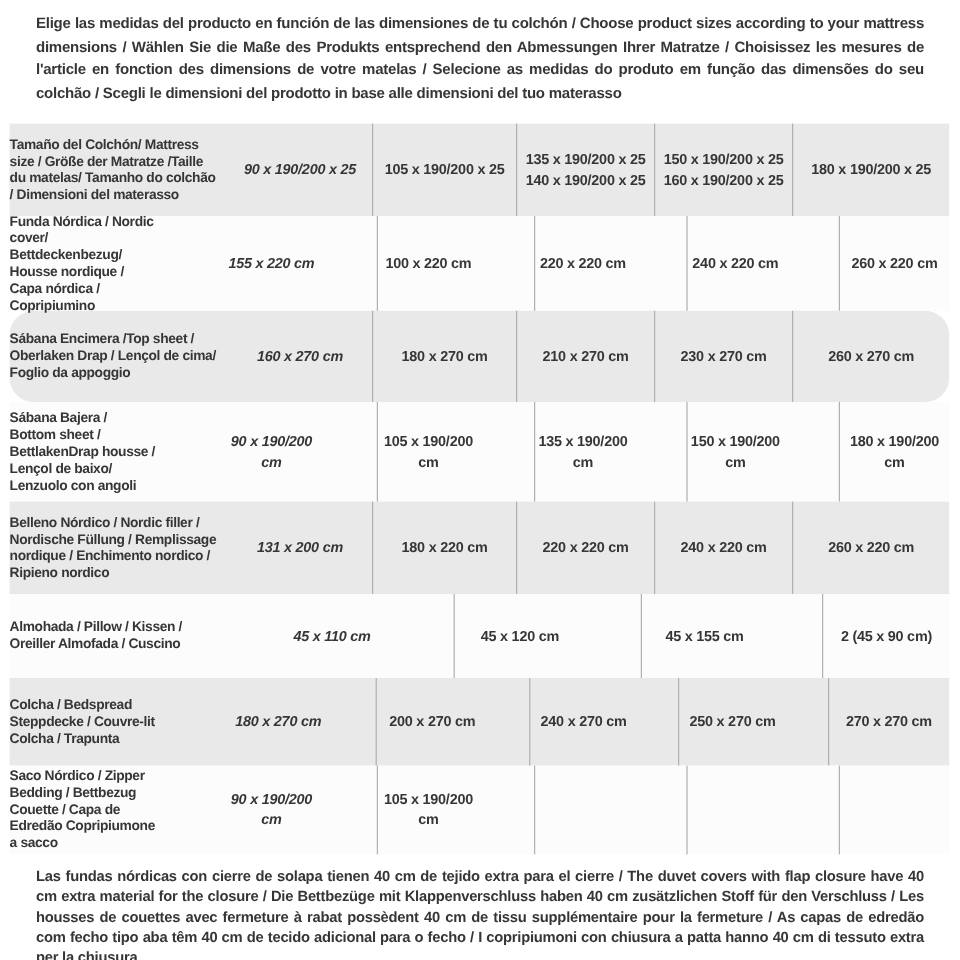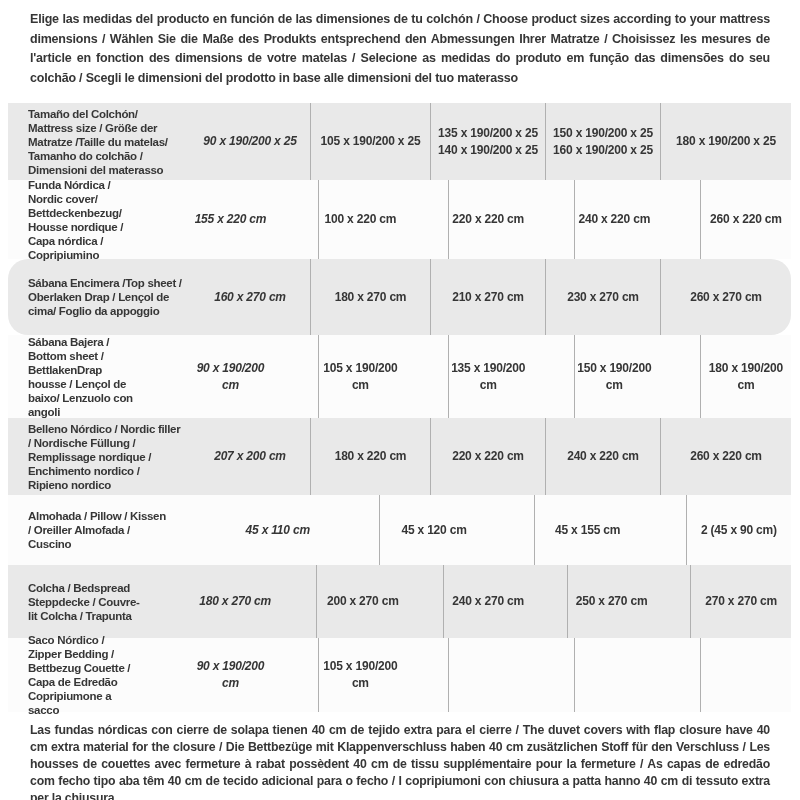--- a/index.html
+++ b/index.html
@@ -52,21 +52,20 @@
   .trow:nth-child(6) { height: 70px; }
   .trow:nth-child(7) { height: 73px; gap: 35px; }
   .trow:nth-child(8) { height: 74px; }
   .cell {
     display: flex;
     align-items: center;
     box-sizing: border-box;
   }
   .cell.label {
     width: 182px;
-    padding-left: 20px;
     padding-right: 8px;
     font-size: 11.5px;
     line-height: 14px;
     font-weight: bold;
     letter-spacing: -0.3px;
     text-align: left;
   }
   .cell.val {
     justify-content: center;
     text-align: center;
@@ -117,21 +116,21 @@
       <div class="trow plain">
         <div class="cell label">Sábana Bajera / Bottom sheet / BettlakenDrap housse / Lençol de baixo/ Lenzuolo con angoli</div>
         <div class="cell val col1">90 x 190/200 cm</div>
         <div class="cell val col2">105 x 190/200 cm</div>
         <div class="cell val col3">135 x 190/200 cm</div>
         <div class="cell val col4">150 x 190/200 cm</div>
         <div class="cell val col5">180 x 190/200 cm</div>
       </div>
       <div class="trow shaded">
         <div class="cell label">Belleno Nórdico / Nordic filler / Nordische Füllung / Remplissage nordique / Enchimento nordico / Ripieno nordico</div>
-        <div class="cell val col1">207 x 200 cm</div>
+        <div class="cell val col1">131 x 200 cm</div>
         <div class="cell val col2">180 x 220 cm</div>
         <div class="cell val col3">220 x 220 cm</div>
         <div class="cell val col4">240 x 220 cm</div>
         <div class="cell val col5">260 x 220 cm</div>
       </div>
       <div class="trow plain">
         <div class="cell label">Almohada  / Pillow / Kissen / Oreiller Almofada / Cuscino</div>
         <div class="cell val col1">45 x 110 cm</div>
         <div class="cell val col2">45 x 120 cm</div>
         <div class="cell val col3">45 x 155 cm</div>

